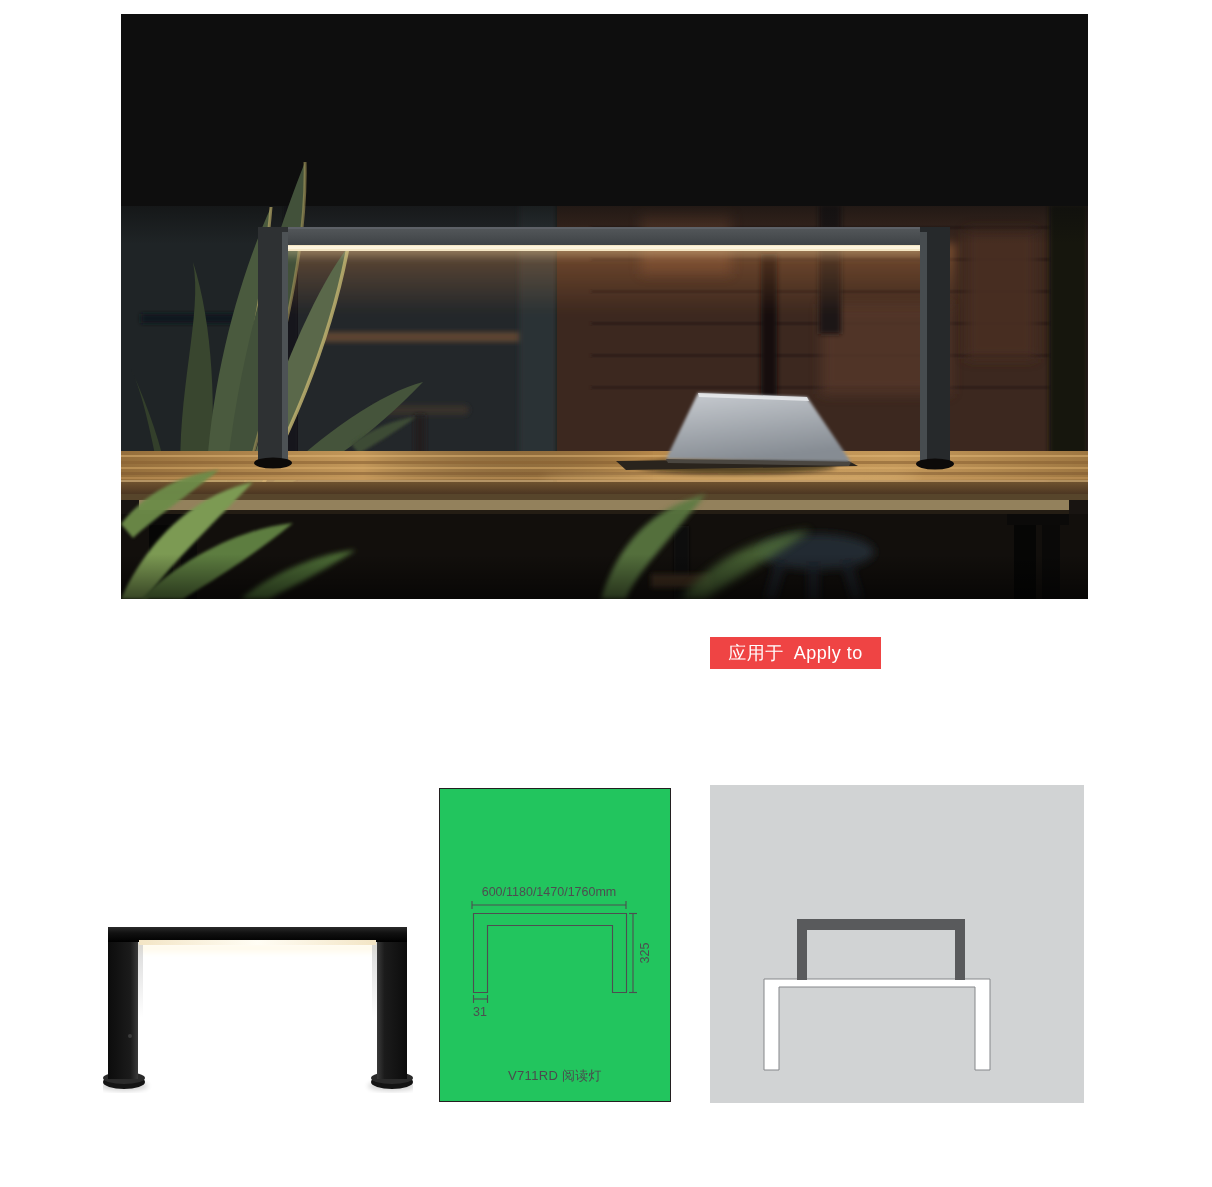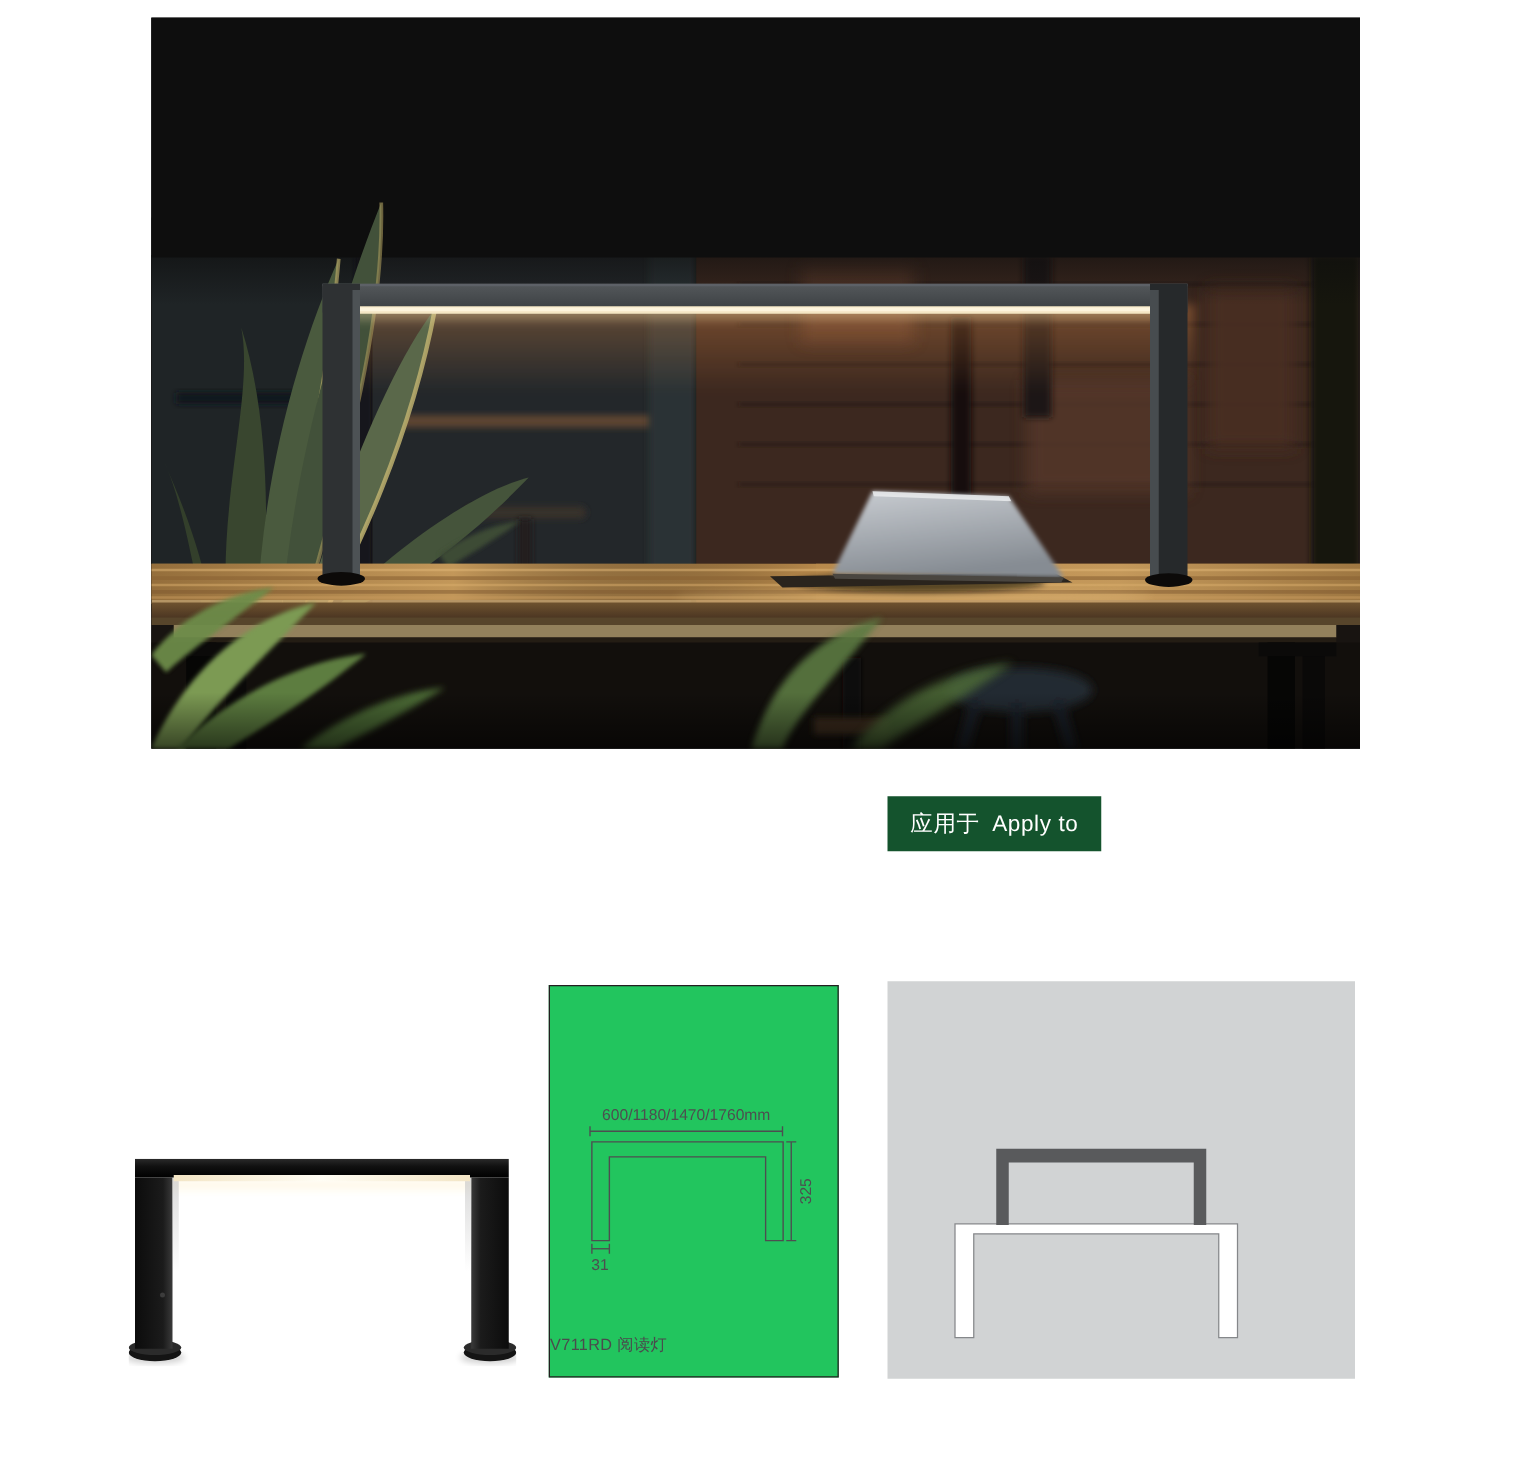--- a/index.html
+++ b/index.html
@@ -2,32 +2,32 @@
 <html><head>
 <meta charset="utf-8">
 <style>
   html,body{margin:0;padding:0;background:#ffffff;}
   .page{
     position:relative;width:1212px;height:1187px;background:#ffffff;overflow:hidden;
     font-family:"Liberation Sans", sans-serif;
   }
   .hero{position:absolute;left:121px;top:14px;width:967px;height:585px;overflow:hidden;background:#0f0f0f;}
   .badge{
-    position:absolute;left:710px;top:637px;width:171px;height:44px;
-    background:#14532d;color:#ffffff;display:flex;align-items:center;justify-content:center;
+    position:absolute;left:710px;top:637px;width:171px;height:32px;
+    background:#ef4444;color:#ffffff;display:flex;align-items:center;justify-content:center;
     font-size:18px;letter-spacing:0.5px;
   }
   .badge .zh{margin-right:10px;}
   .render-box{position:absolute;left:103px;top:927px;width:310px;height:166px;}
   .spec-box{
     position:absolute;left:439px;top:788px;width:232px;height:314px;
     border:1.5px solid #231f20;box-sizing:border-box;background:#22c55e;
   }
   .spec-caption{
-    position:absolute;left:0;bottom:16px;width:100%;text-align:left;
+    position:absolute;left:0;bottom:16px;width:100%;text-align:center;
     font-size:13px;color:#4a4b4d;letter-spacing:0.3px;margin-top:24px;
   }
   .app-box{position:absolute;left:710px;top:785px;width:374px;height:318px;background:#d1d3d4;}
   svg{display:block;}
   text{font-family:"Liberation Sans", sans-serif;fill:#4d4e50;}
 </style>
 </head>
 <body>
 
 <div class="page">

